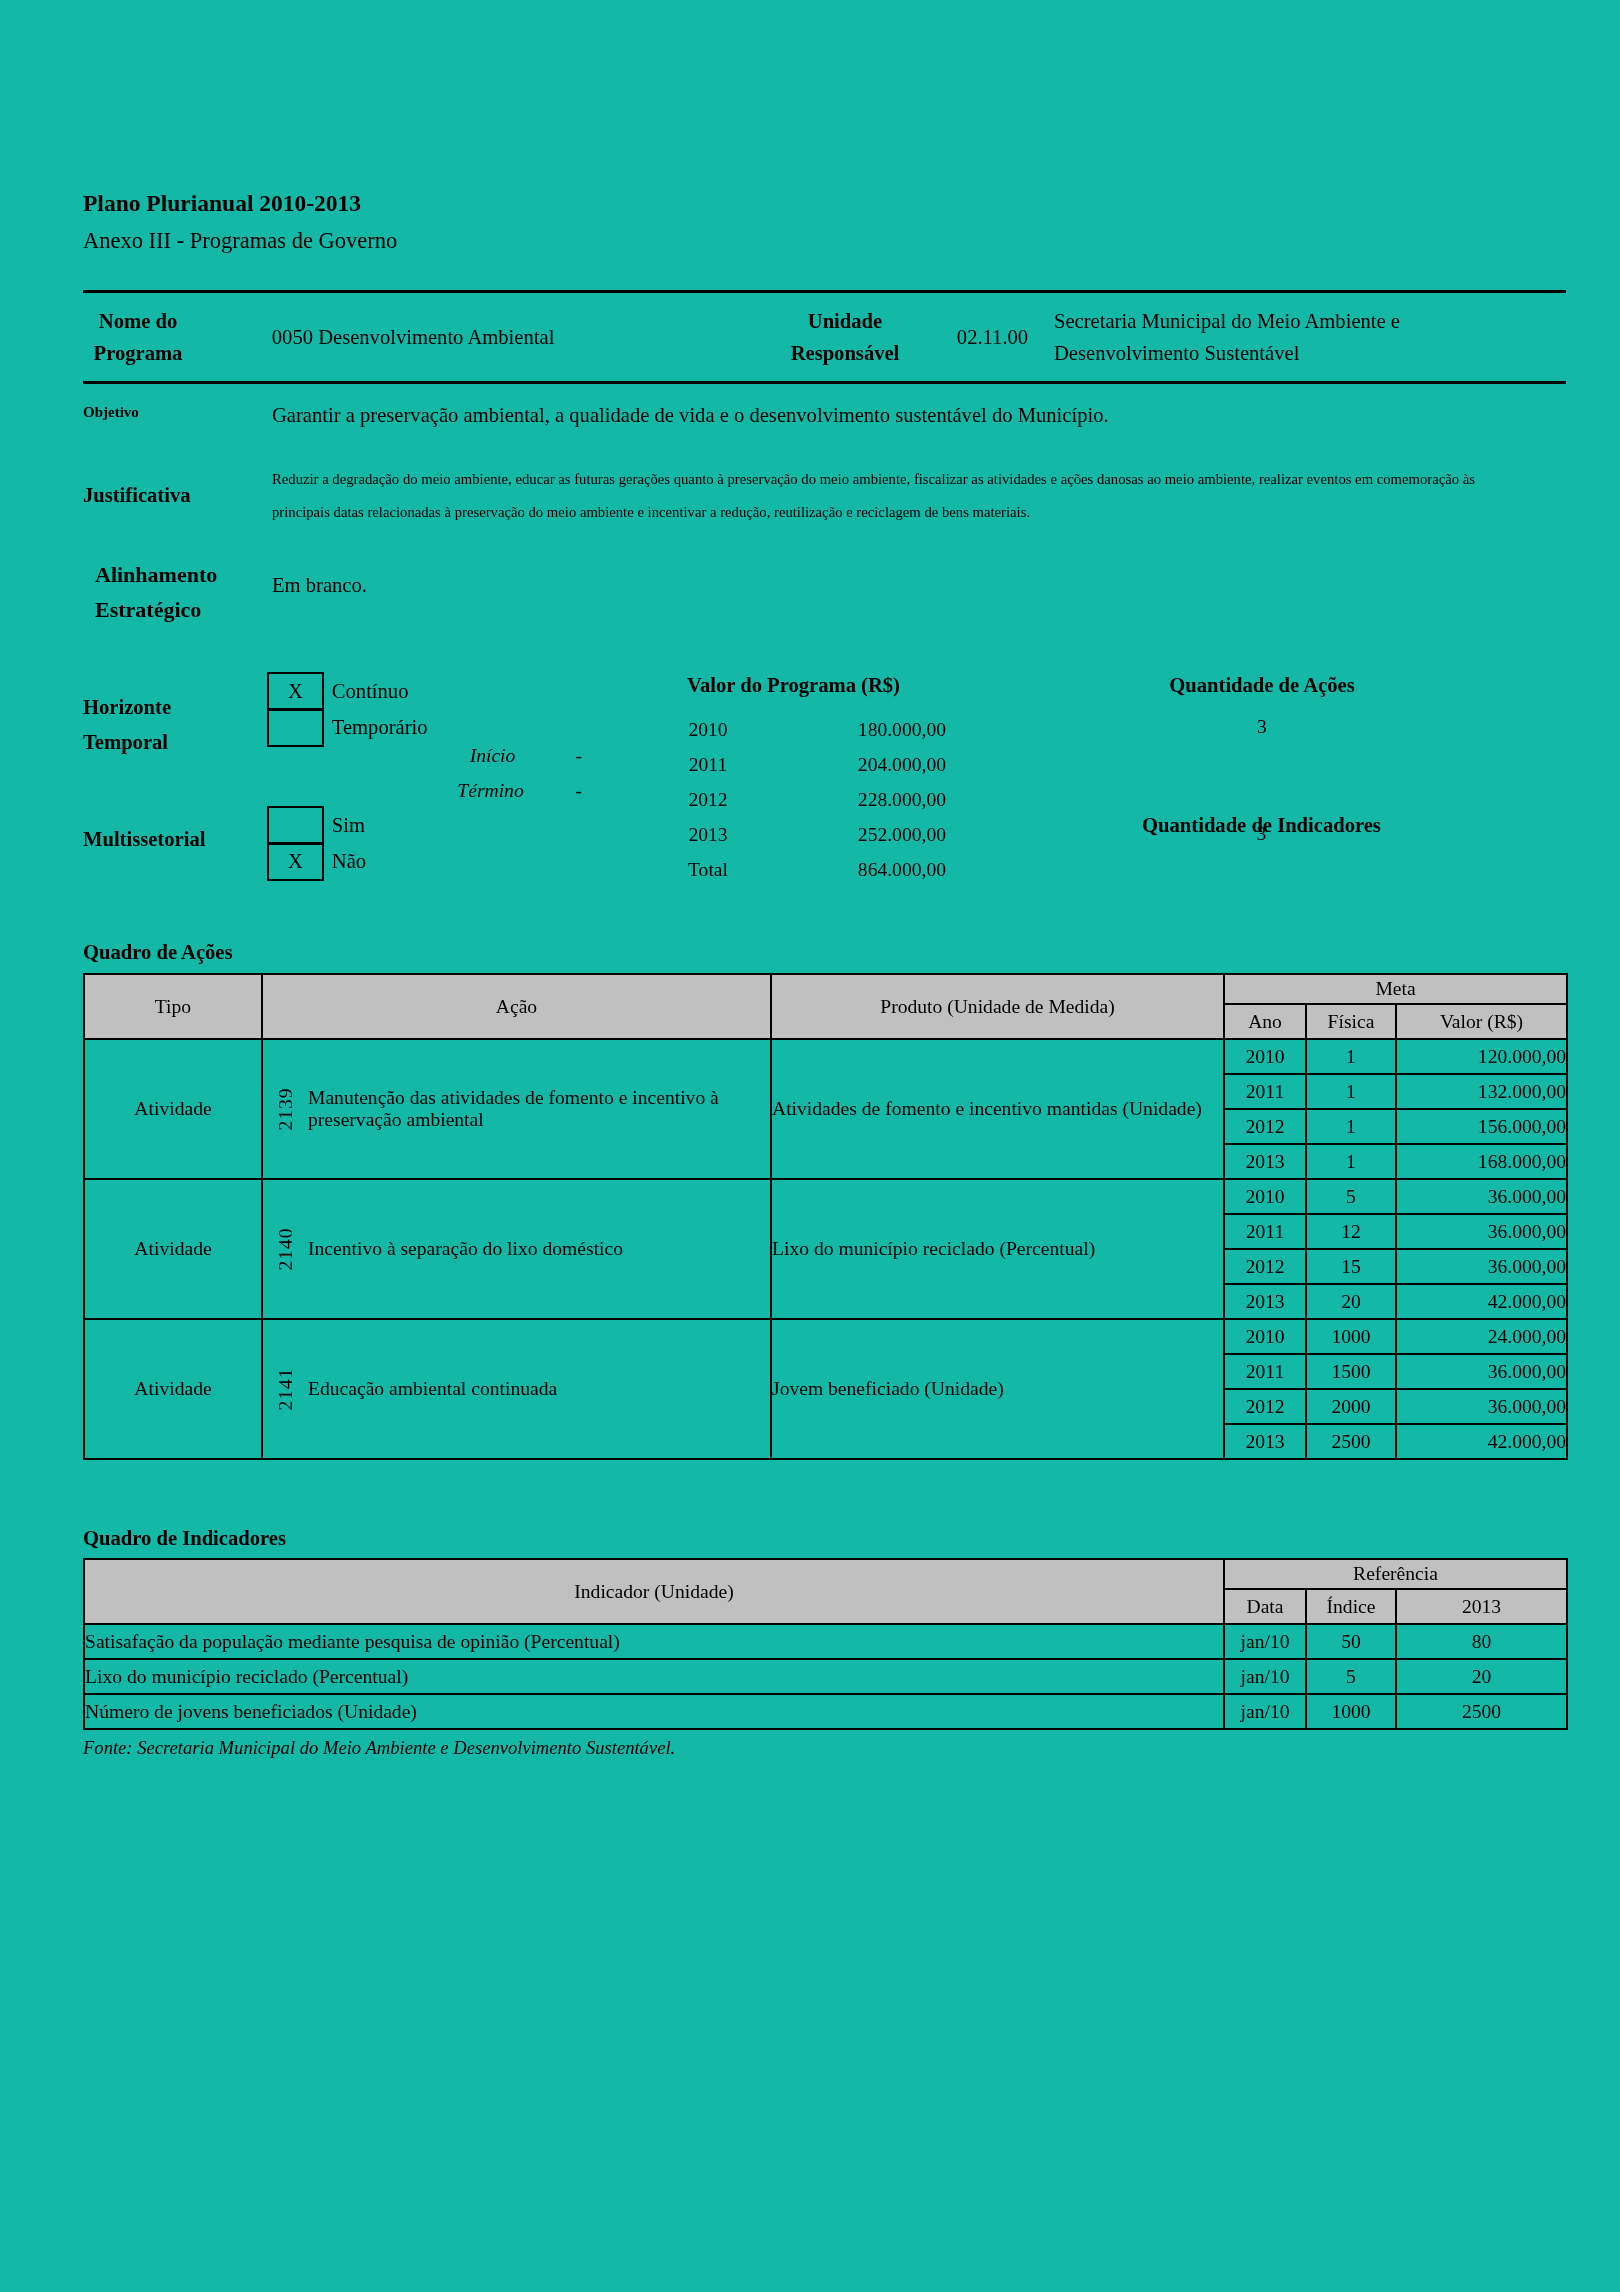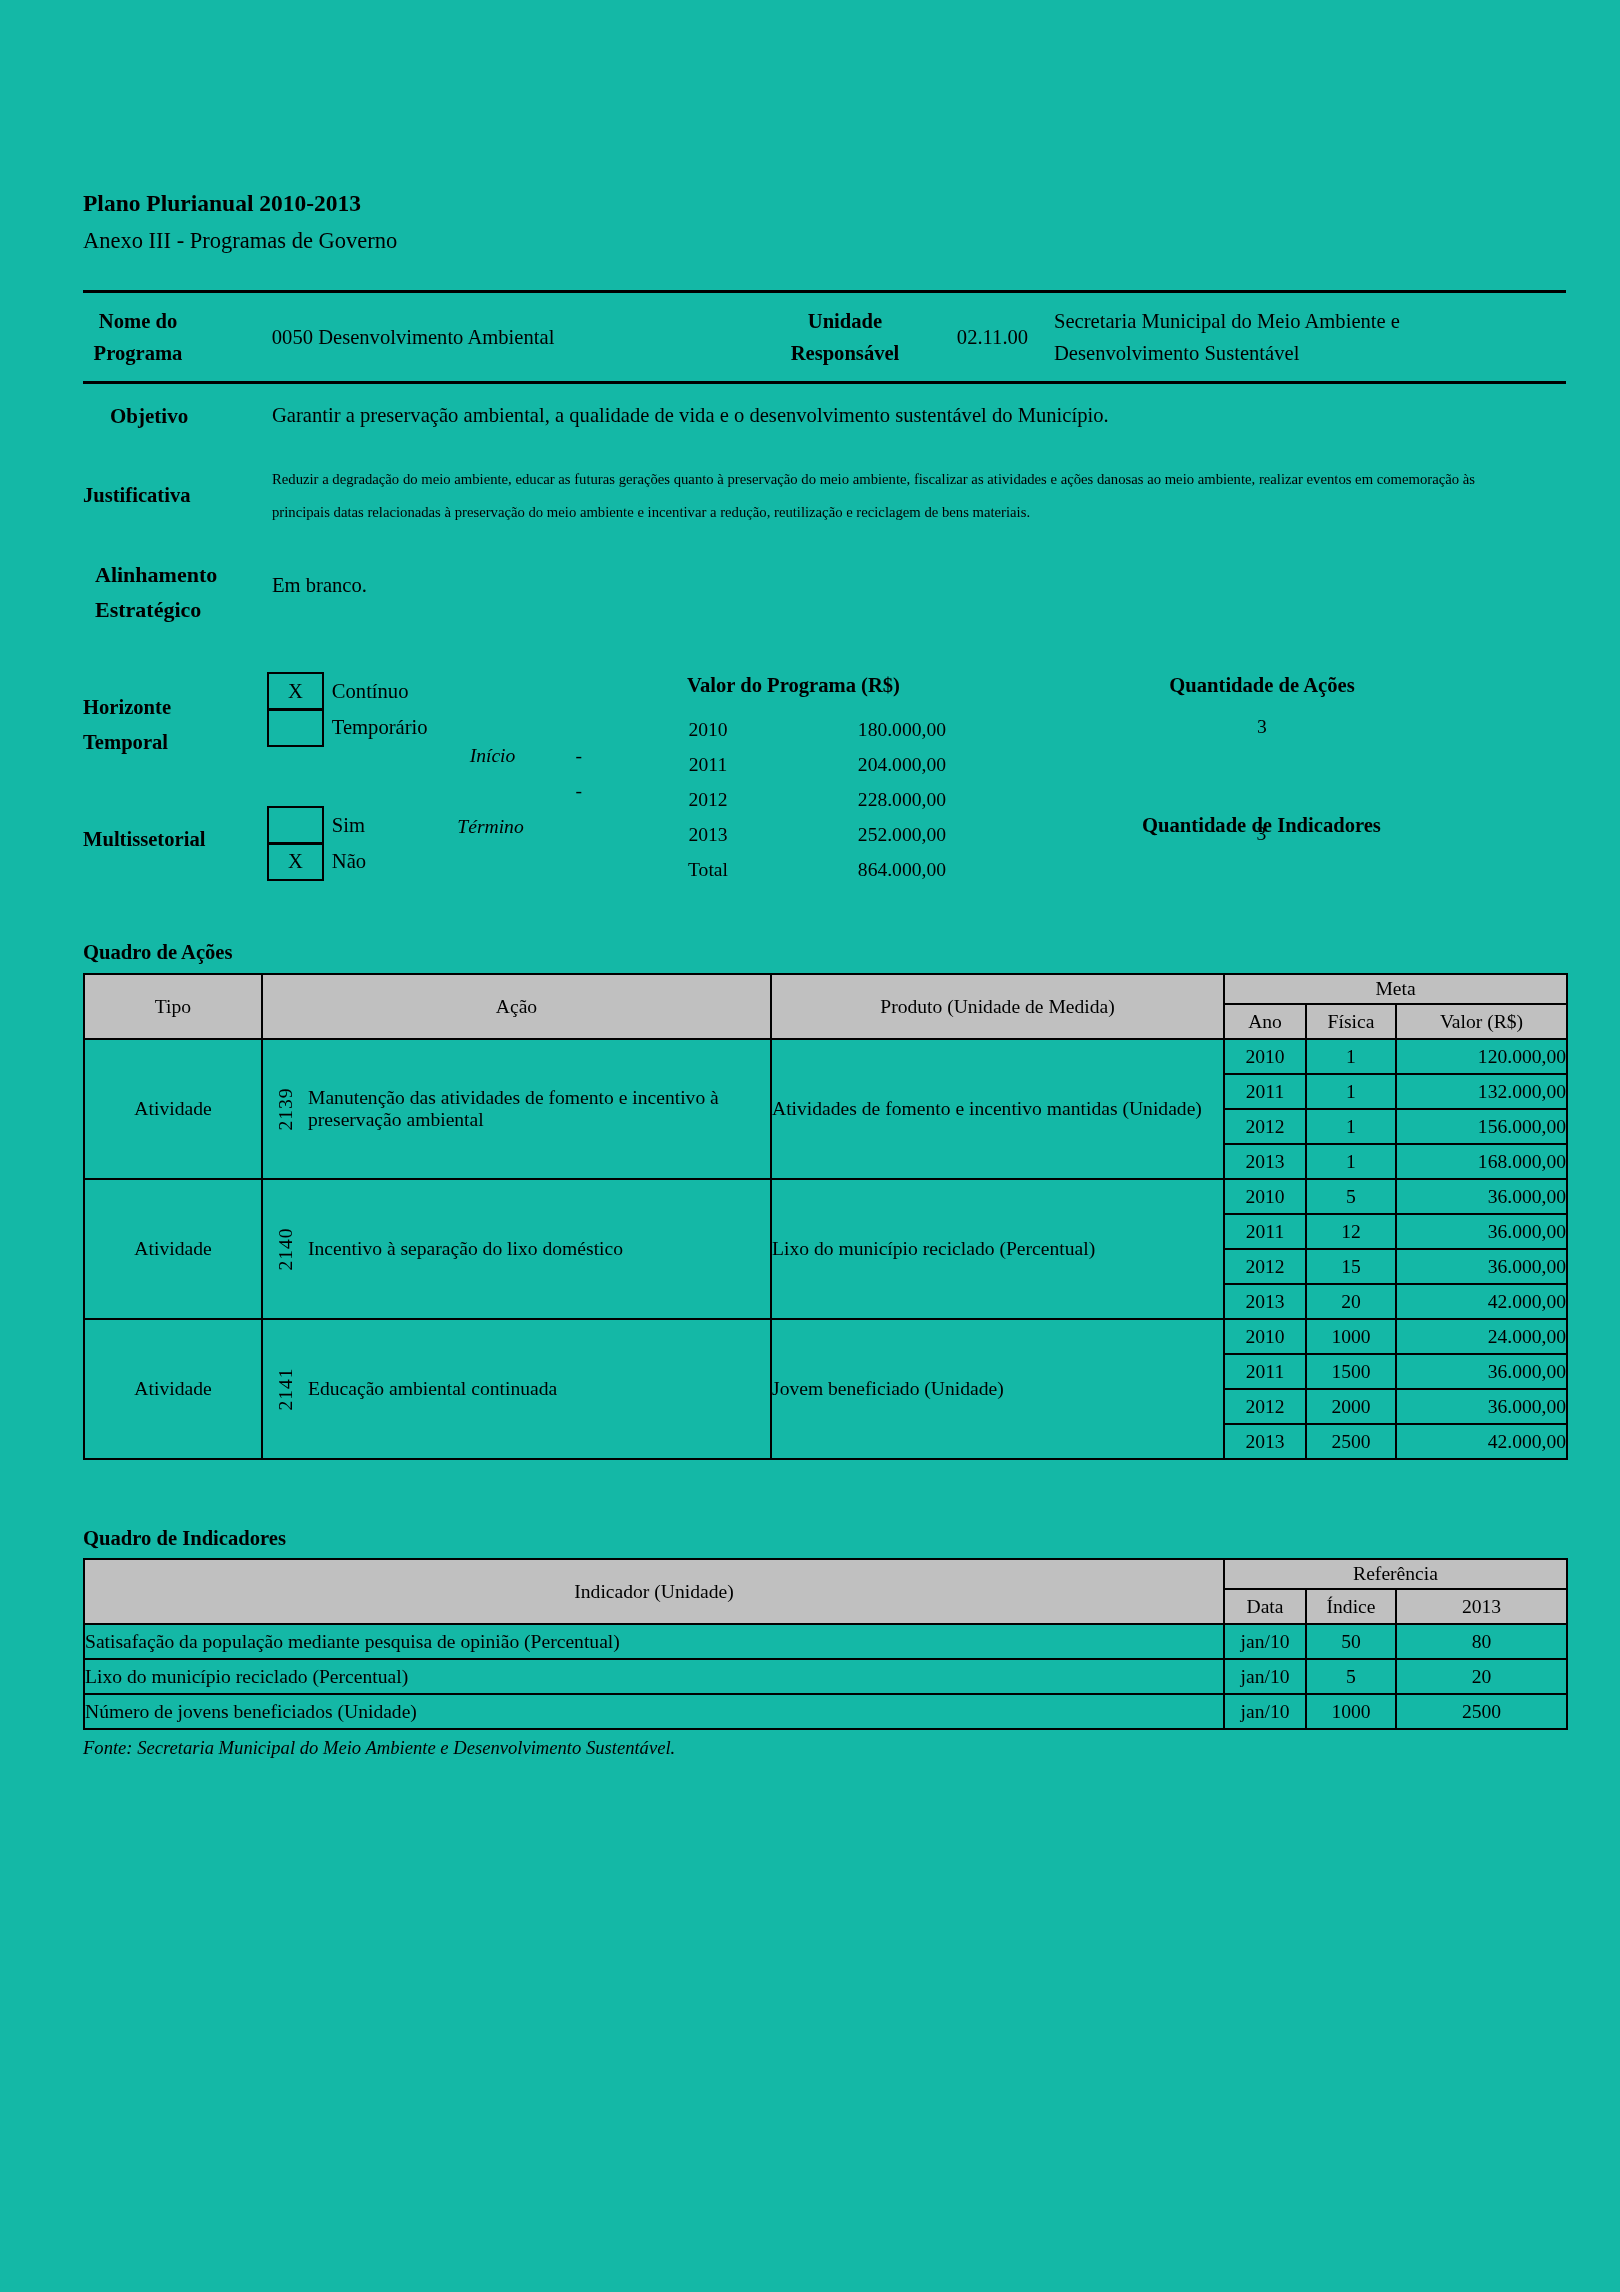--- a/index.html
+++ b/index.html
@@ -18,41 +18,41 @@
   .ph-name-label{width:181px;display:flex;}
   .ph-name-label .ph-inner{width:110px;text-align:center;font-weight:bold;line-height:32px;}
   .ph-name-value{width:495px;padding-left:7.8px;box-sizing:border-box;}
   .ph-unit-label{width:172px;display:flex;justify-content:center;}
   .ph-unit-label .ph-inner{width:137px;text-align:center;font-weight:bold;line-height:32px;}
   .ph-unit-code{width:123px;text-align:center;}
   .ph-unit-name{flex:1;line-height:32px;}
   .ph-unit-name .ph-inner{width:490px;}
 
   
-  .objetivo-label{left:83px;top:404px;font-size:21px;font-weight:bold;margin-left:27px;}
+  .objetivo-label{left:83px;top:404px;font-size:15px;font-weight:bold;}
   .objetivo-text{left:272px;top:404px;font-size:20.6px;}
   .justificativa-label{left:83px;top:484px;font-size:20.6px;font-weight:bold;}
   .justificativa-text{left:272px;top:463px;width:1264px;font-size:14.7px;line-height:33px;}
   .alinhamento-label{left:83px;top:557px;width:176px;font-size:22px;font-weight:bold;line-height:35px;margin-left:12px;}
   .embranco-text{left:272px;top:574px;font-size:20.6px;}
 
   
   .horizonte-label{left:83px;top:690px;width:157px;font-size:20.6px;font-weight:bold;line-height:35px;}
   .multi-label{left:83px;top:828px;font-size:20.6px;font-weight:bold;}
   .hz-checks{left:267px;top:672px;}
   .ms-checks{left:267px;top:806px;}
   .chk-row{display:flex;align-items:center;height:39px;}
   .chk-row + .chk-row{margin-top:-2.9px;}
   .chk-box{width:57px;height:39px;border:2.9px solid #000;box-sizing:border-box;
     display:flex;align-items:center;justify-content:center;font-size:20.6px;}
   .chk-label{margin-left:7.8px;font-size:20.6px;}
 
   .inicio-label{left:431px;top:745px;width:123px;text-align:center;font-size:19.6px;font-style:italic;}
   .inicio-dash{left:567px;top:745px;width:23.5px;text-align:center;font-size:19.6px;}
-  .termino-label{left:427px;top:780px;width:127px;text-align:center;font-size:19.6px;font-style:italic;margin-top:36px;}
+  .termino-label{left:427px;top:780px;width:127px;text-align:center;font-size:19.6px;font-style:italic;}
   .termino-dash{left:567px;top:780px;width:23.5px;text-align:center;font-size:19.6px;}
 
   
   .vp-title{left:632px;top:674px;width:323px;text-align:center;font-size:20.6px;font-weight:bold;}
   .vp-rows{left:642px;top:712px;width:304px;font-size:19.6px;}
   .vp-row{display:flex;height:35px;align-items:center;}
   .vp-year{width:132px;text-align:center;}
   .vp-amount{flex:1;text-align:right;}
 
   

